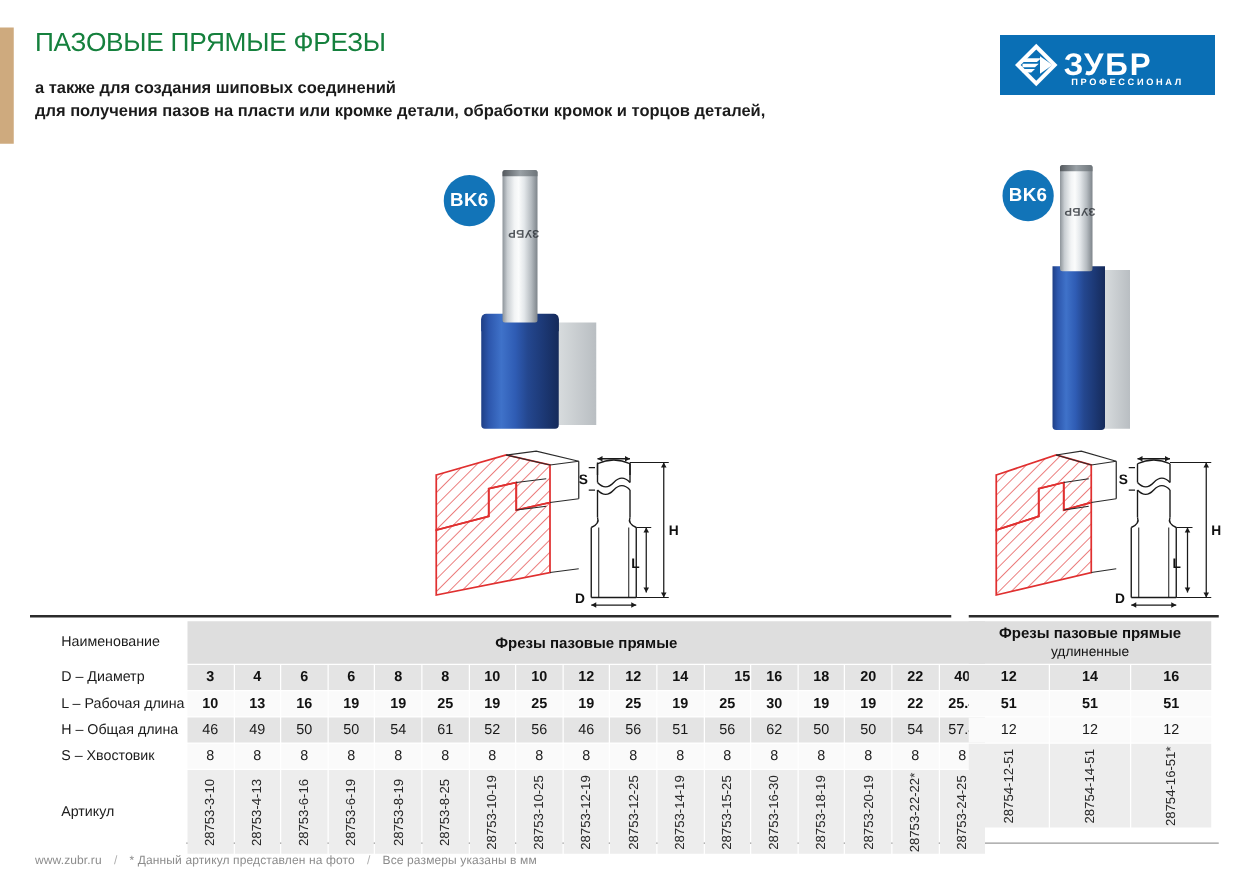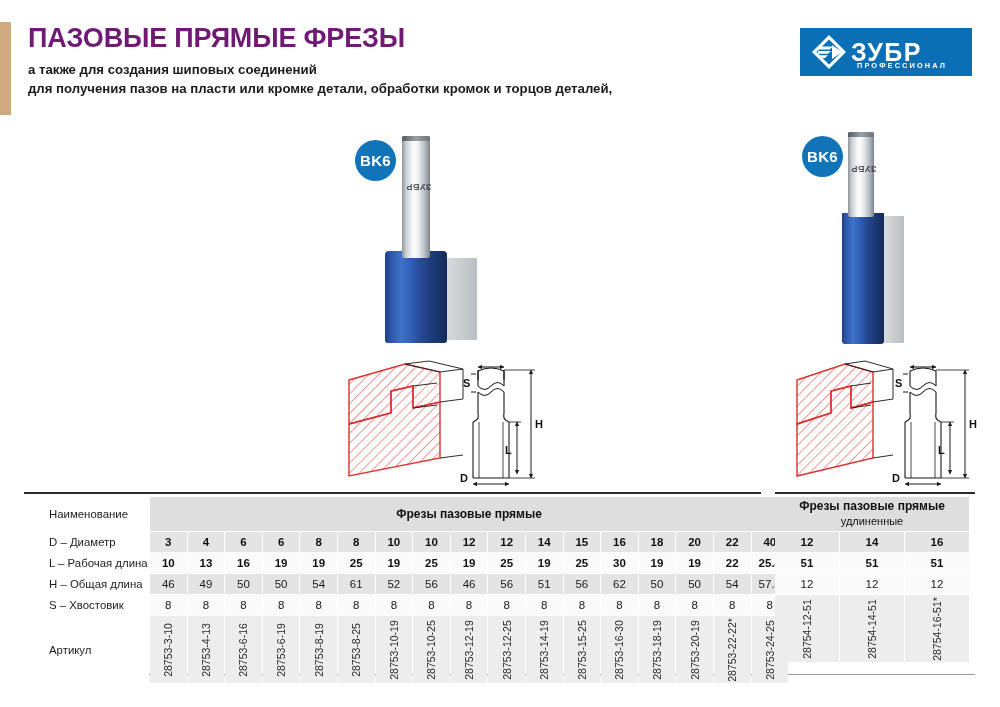--- a/index.html
+++ b/index.html
@@ -5,22 +5,22 @@
   html,body{margin:0;padding:0;}
   body{
     width:1000px;height:707px;background:#ffffff;
     font-family:"Liberation Sans", sans-serif;
     color:#1a1a1a;overflow:hidden;position:relative;
   }
   .page{position:absolute;inset:0;}
 
   
   .accent-bar{position:absolute;left:0;top:22px;width:11px;height:93px;background:#ceaa7e;}
-  .head-title{position:absolute;left:28px;top:24px;font-size:27px;font-weight:bold;
-    letter-spacing:-0.2px;color:#701a75;line-height:1.05;}
+  .head-title{position:absolute;left:28px;top:24px;font-size:21px;font-weight:normal;
+    letter-spacing:-0.2px;color:#15803d;line-height:1.05;}
   .head-sub{position:absolute;left:28px;top:60px;width:720px;font-size:13.2px;font-weight:bold;
     color:#1b1b1b;line-height:1.47;}
 
   .logo{position:absolute;left:800px;top:28px;width:172px;height:48px;background:#0a6fb5;
     display:flex;align-items:center;}
   .logo-mark{width:40px;height:40px;margin-left:9px;position:relative;flex:none;}
   .logo-word{color:#fff;font-size:25px;font-weight:bold;letter-spacing:1.5px;line-height:1;
      margin-left:2px;}
   .logo-prof{position:absolute;left:57px;top:33px;color:#fff;font-size:7.4px;font-weight:bold;
      letter-spacing:2.1px;}
@@ -243,21 +243,21 @@
             <td class="bold" style="width:36.6px;height:20px;">4</td>
             <td class="bold" style="width:36.6px;height:20px;">6</td>
             <td class="bold" style="width:36.6px;height:20px;">6</td>
             <td class="bold" style="width:36.6px;height:20px;">8</td>
             <td class="bold" style="width:36.6px;height:20px;">8</td>
             <td class="bold" style="width:36.6px;height:20px;">10</td>
             <td class="bold" style="width:36.6px;height:20px;">10</td>
             <td class="bold" style="width:36.6px;height:20px;">12</td>
             <td class="bold" style="width:36.6px;height:20px;">12</td>
             <td class="bold" style="width:36.6px;height:20px;">14</td>
-            <td class="bold" style="width:36.6px;height:20px;">15</td>
+            <td class="bold" style="width:36.6px;height:20px;text-align:right;">15</td>
             <td class="bold" style="width:36.6px;height:20px;">16</td>
             <td class="bold" style="width:36.6px;height:20px;">18</td>
             <td class="bold" style="width:36.6px;height:20px;">20</td>
             <td class="bold" style="width:36.6px;height:20px;">22</td>
             <td class="bold" style="width:36.6px;height:20px;">40</td>
           </tr>
           <tr class="white">
             <td class="lbl" style="height:20px;">L – Рабочая длина</td>
             <td class="bold" style="width:36.6px;height:20px;">10</td>
             <td class="bold" style="width:36.6px;height:20px;">13</td>
@@ -404,14 +404,21 @@
               <span>28754-14-51</span>
             </td>
             <td class="art">
               <span>28754-16-51*</span>
             </td>
           </tr>
         </tbody>
       </table>
   </div>
 
+  <div class="footer">
+    <span>www.zubr.ru</span>
+    <span class="sep">/</span>
+    <span>* Данный артикул представлен на фото</span>
+    <span class="sep">/</span>
+    <span>Все размеры указаны в мм</span>
+  </div>
 
 </div>
 
 </body></html>

